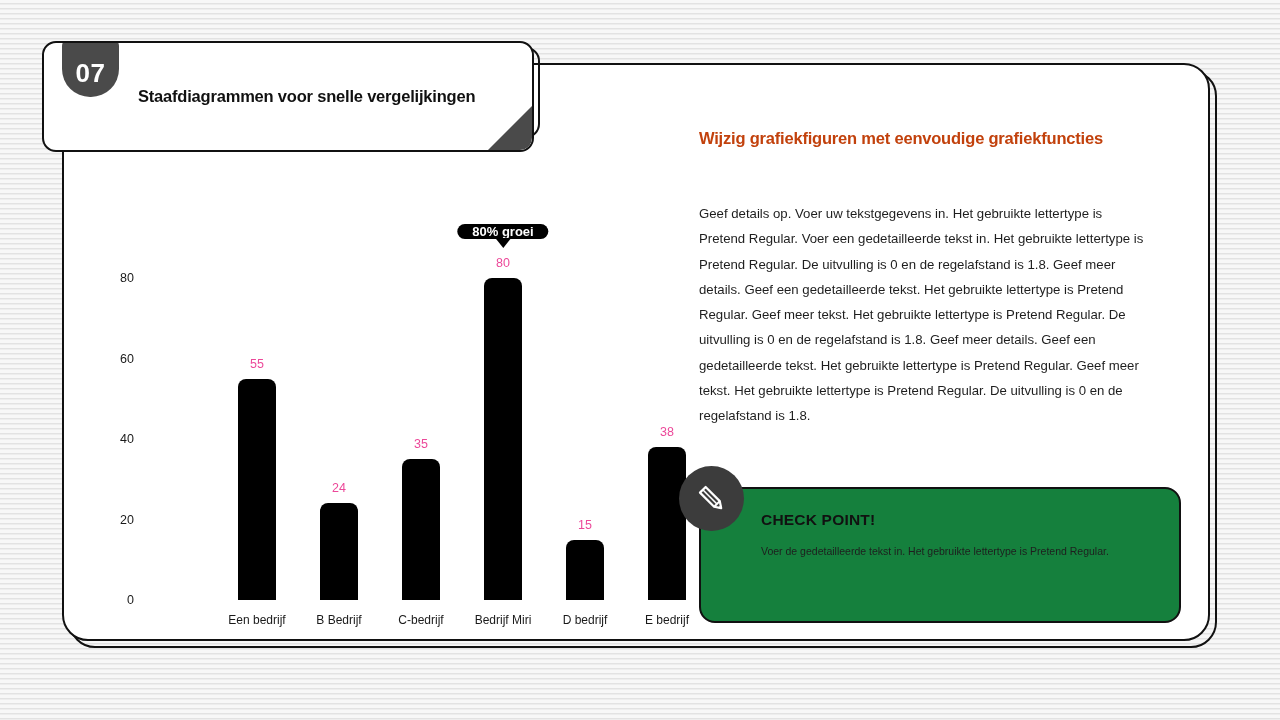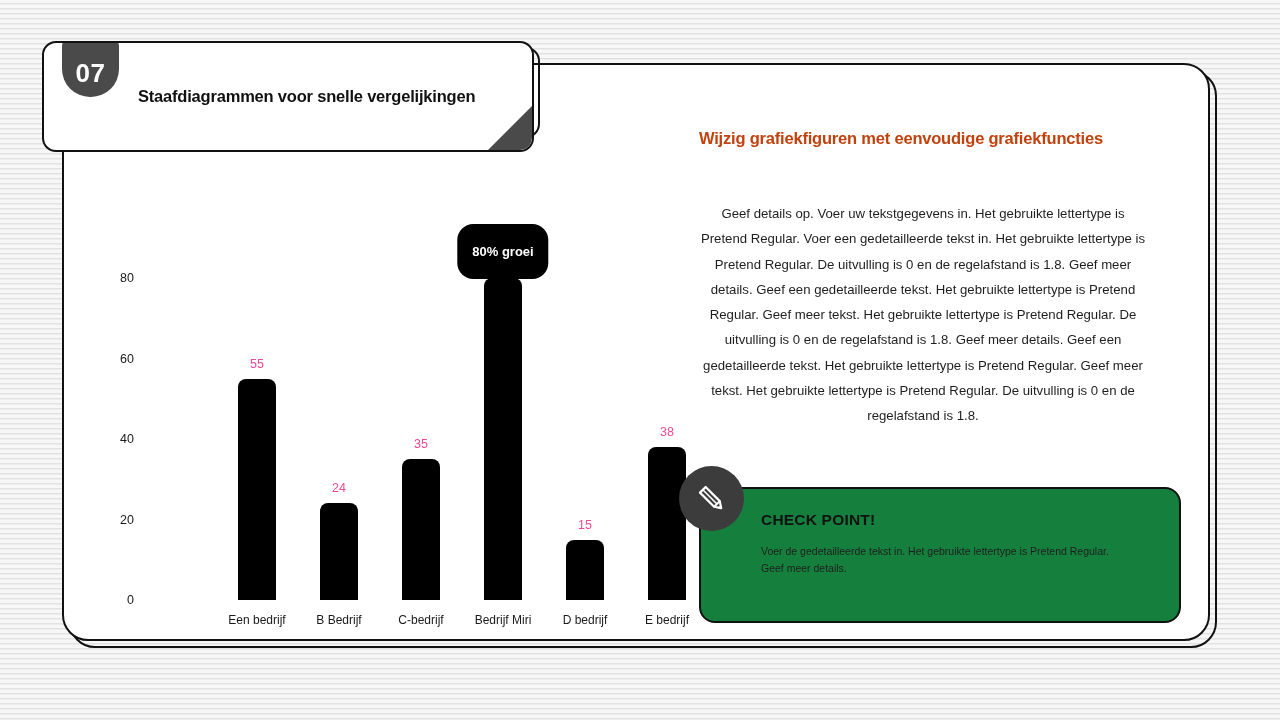--- a/index.html
+++ b/index.html
@@ -97,40 +97,40 @@
     font-size:12.5px;color:#ec4899;transform:translateX(-50%);
   }
   .bar-label{
     position:absolute;width:96px;text-align:center;
     font-size:12px;color:#1a1a1a;transform:translateX(-50%);
   }
   #tooltip{
     position:absolute;transform:translateX(-50%);
     background:#000;color:#fff;
     font-size:13px;font-weight:bold;
-    padding:20px 15px;border-radius:16px;white-space:nowrap;
+    padding:0 15px;border-radius:16px;white-space:nowrap;
   }
   #tooltip::after{
     content:"";position:absolute;left:50%;bottom:-9px;
     transform:translateX(-50%);
     width:0;height:0;
     border-left:8px solid transparent;
     border-right:8px solid transparent;
     border-top:10px solid #000;
   }
 
   
   #right-col{position:absolute;left:699px;top:63px;width:460px;z-index:4;}
   #right-heading{
     position:absolute;left:0;top:66px;width:460px;
     font-size:16.5px;font-weight:bold;color:#c2410c;letter-spacing:-.2px;
   }
   #right-body{
     position:absolute;left:0;top:138px;width:448px;
-    font-size:13.2px;line-height:25.3px;color:#1e1e1e;text-align:center;
+    font-size:13.2px;line-height:25.3px;color:#1e1e1e;
   }
 
   
   #checkpoint-box{
     position:absolute;left:699px;top:487px;width:482px;height:136px;
     border:2px solid #111;border-radius:16px;
     background:#15803d;box-sizing:border-box;z-index:4;
   }
   #checkpoint-title{
     position:absolute;left:60px;top:22px;
@@ -195,21 +195,20 @@
 
 <div id="right-col">
   <div id="right-heading">Wijzig grafiekfiguren met eenvoudige grafiekfuncties</div>
   <div id="right-body">Geef details op. Voer uw tekstgegevens in. Het gebruikte lettertype is Pretend Regular. Voer een gedetailleerde tekst in. Het gebruikte lettertype is Pretend Regular. De uitvulling is 0 en de regelafstand is 1.8. Geef meer details. Geef een gedetailleerde tekst. Het gebruikte lettertype is Pretend Regular. Geef meer tekst. Het gebruikte lettertype is Pretend Regular. De uitvulling is 0 en de regelafstand is 1.8. Geef meer details. Geef een gedetailleerde tekst. Het gebruikte lettertype is Pretend Regular. Geef meer tekst. Het gebruikte lettertype is Pretend Regular. De uitvulling is 0 en de regelafstand is 1.8.</div>
 </div>
 
 <div id="checkpoint-box">
   <div id="checkpoint-title">CHECK POINT!</div>
   <div id="checkpoint-text">
     <div>Voer de gedetailleerde tekst in. Het gebruikte lettertype is Pretend Regular.</div>
-    <div>Geef meer details.</div>
   </div>
 </div>
 
 <div id="pencil-badge">
   <svg width="40" height="40" viewBox="0 0 40 40" aria-hidden="true">
     <g transform="rotate(-45 20 20)">
       <path d="M16 7 h8 v20 l-4 6 l-4 -6 z" fill="none" stroke="#ffffff" stroke-width="2.2" stroke-linejoin="round"></path>
       <line x1="20" y1="7" x2="20" y2="27" stroke="#ffffff" stroke-width="1.6"></line>
       <line x1="16" y1="27" x2="24" y2="27" stroke="#ffffff" stroke-width="2"></line>
       <path d="M17.7 30.5 h4.6 l-2.3 3.4 z" fill="#ffffff"></path>

